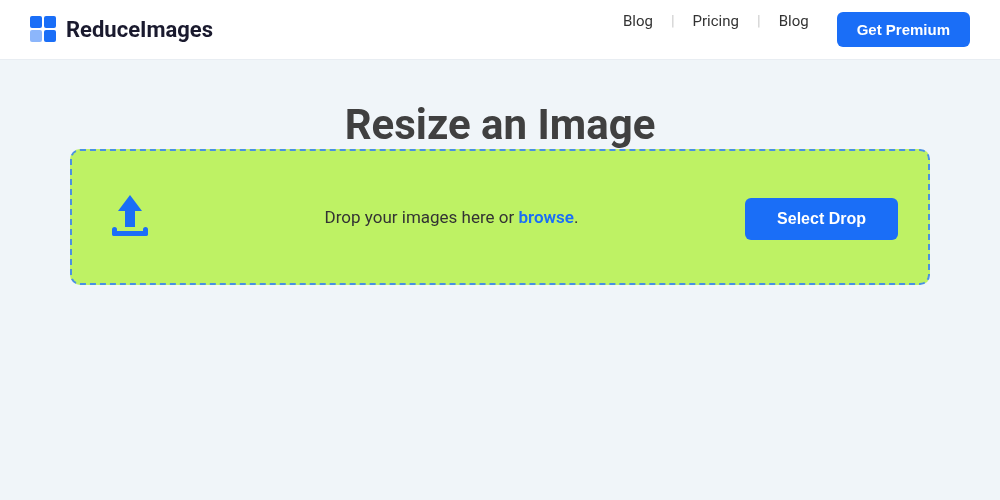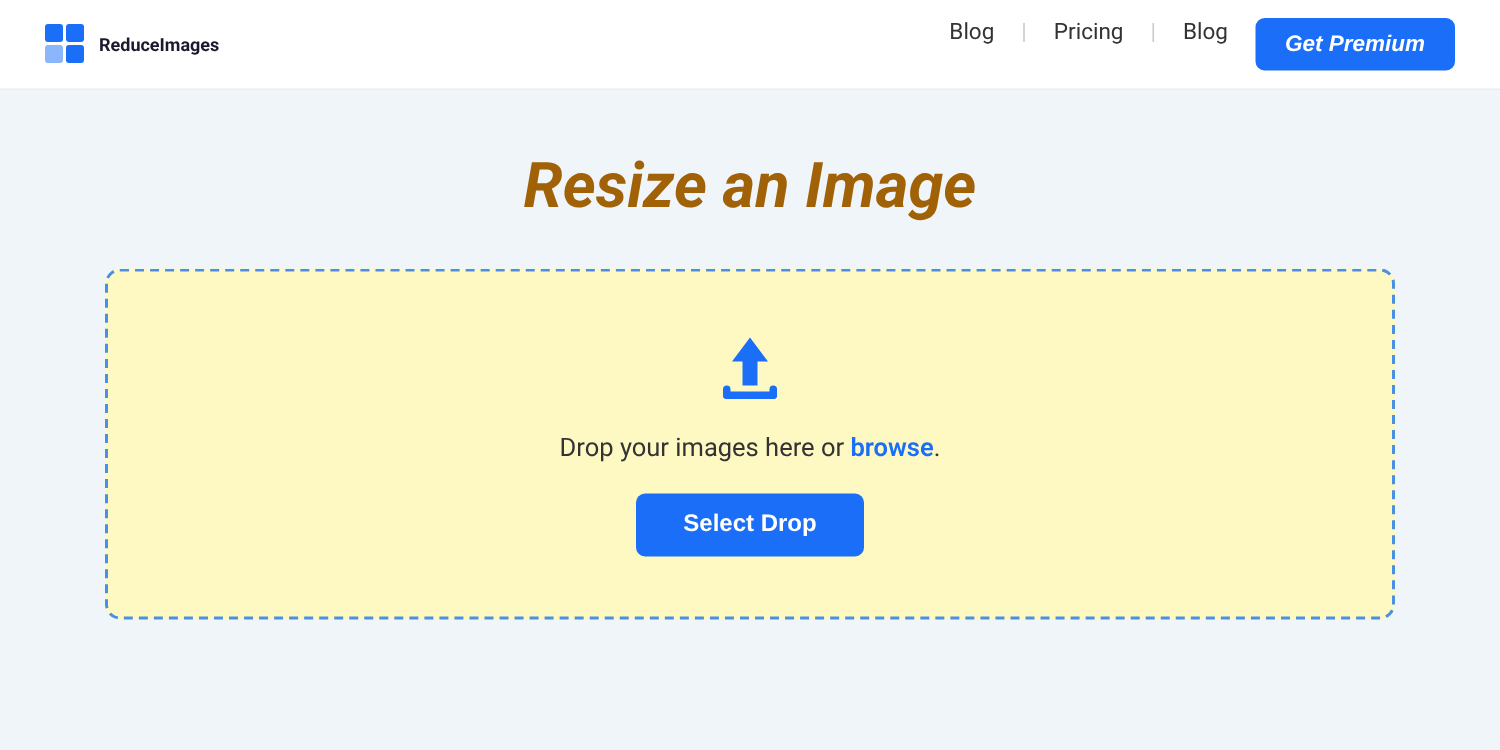--- a/index.html
+++ b/index.html
@@ -40,21 +40,21 @@
       align-items: center;
       gap: 8px;
     }
 
     .logo-icon {
       width: 28px;
       height: 28px;
     }
 
     .logo-text {
-      font-size: 12px;
+      font-size: 22px;
       font-weight: 700;
       color: #1a1a2e;
     }
 
     .nav-area {
       display: flex;
       align-items: flex-start;
       gap: 6px;
     }
 
@@ -73,50 +73,48 @@
 
     .btn-premium {
       background-color: #1a6ef7;
       color: #ffffff;
       border: none;
       border-radius: 6px;
       padding: 9px 20px;
       font-size: 15px;
       font-weight: 600;
       cursor: pointer;
-      font-style: italic;
+      margin-left: 10px;
     }
 
     
     .main-content {
       flex: 1;
       display: flex;
       flex-direction: column;
       align-items: center;
       padding: 40px 60px 30px;
     }
 
     .page-title {
       font-size: 42px;
       font-weight: 700;
-      color: #a16207;
-      margin-bottom: 30px;
+      color: #404040;
       text-align: center;
-      font-style: italic;
     }
 
     
     .upload-area {
       width: 100%;
       max-width: 860px;
-      background-color: #fef9c3;
+      background-color: #bef264;
       border: 2px dashed #4a90e2;
       border-radius: 10px;
       display: flex;
-      flex-direction: column;
+      flex-direction: row;
       align-items: center;
       justify-content: space-between;
       padding: 40px 30px;
       gap: 16px;
       cursor: pointer;
     }
 
     .upload-icon-wrapper {
       display: flex;
       align-items: center;

